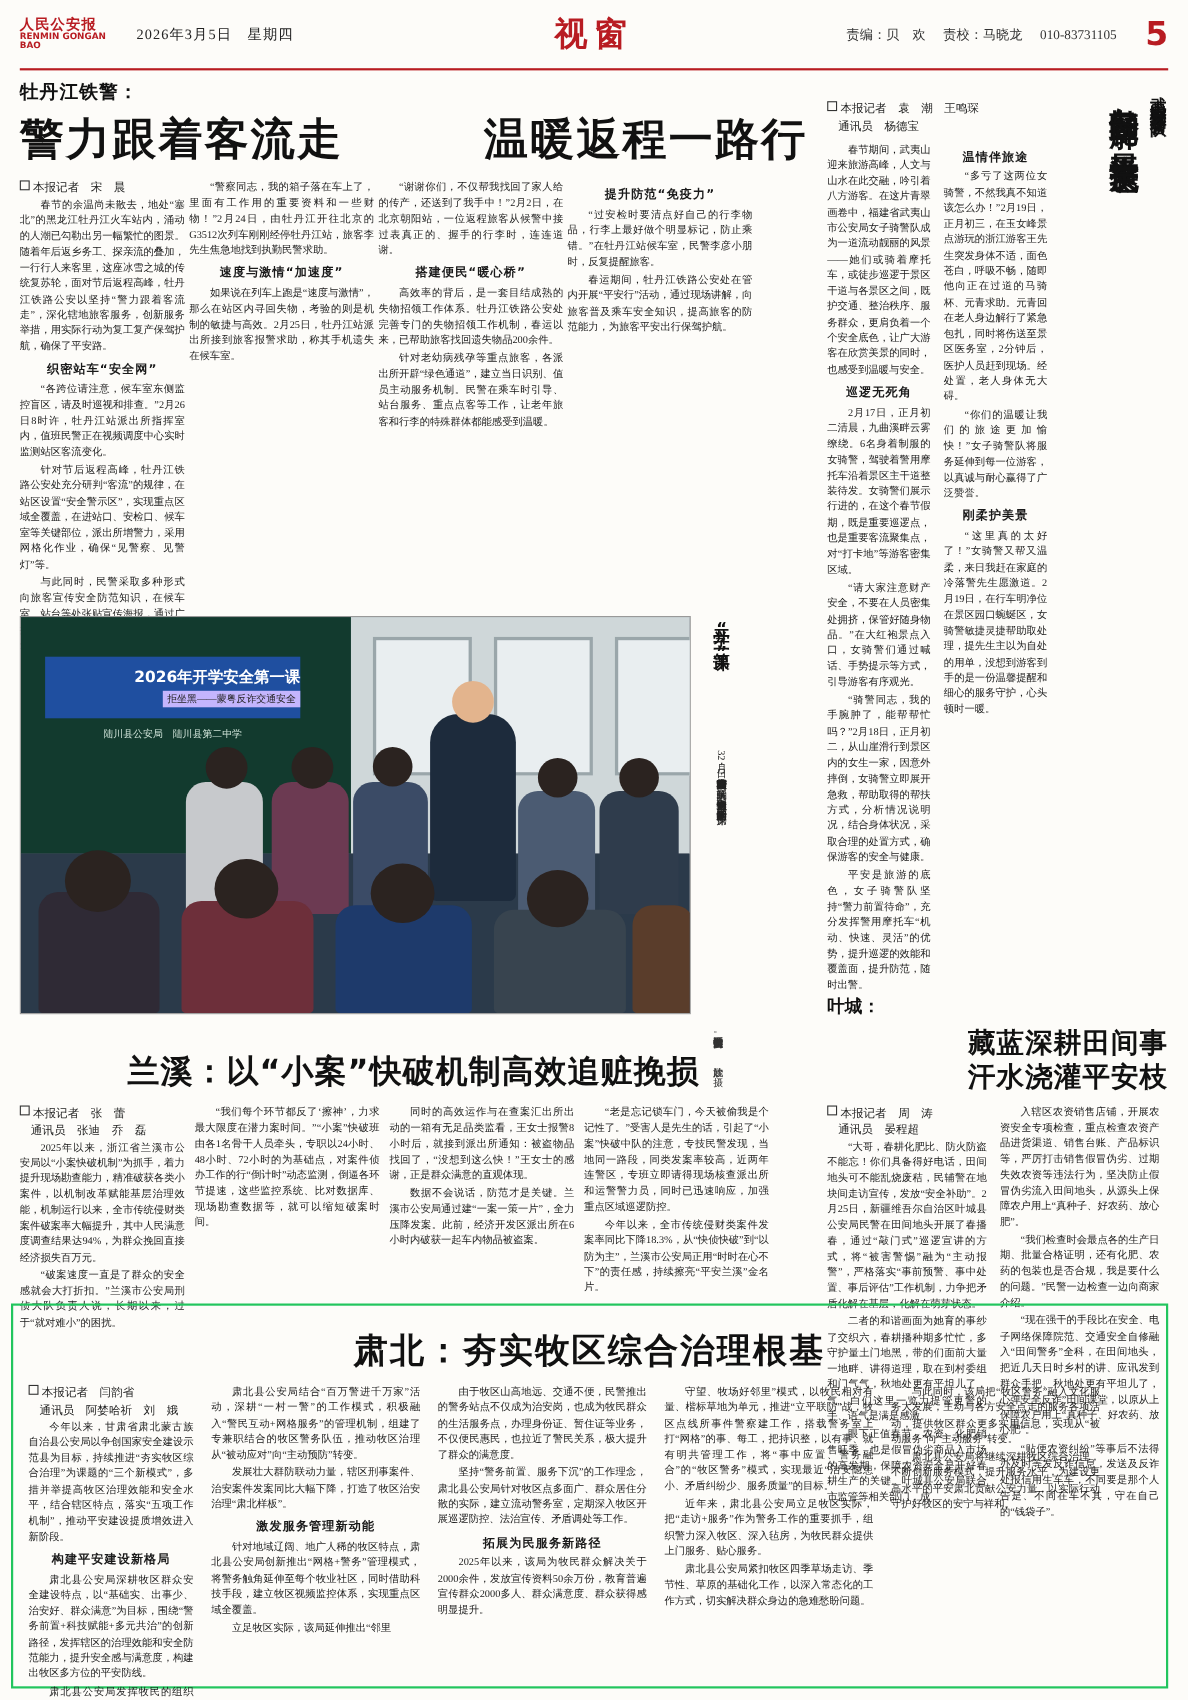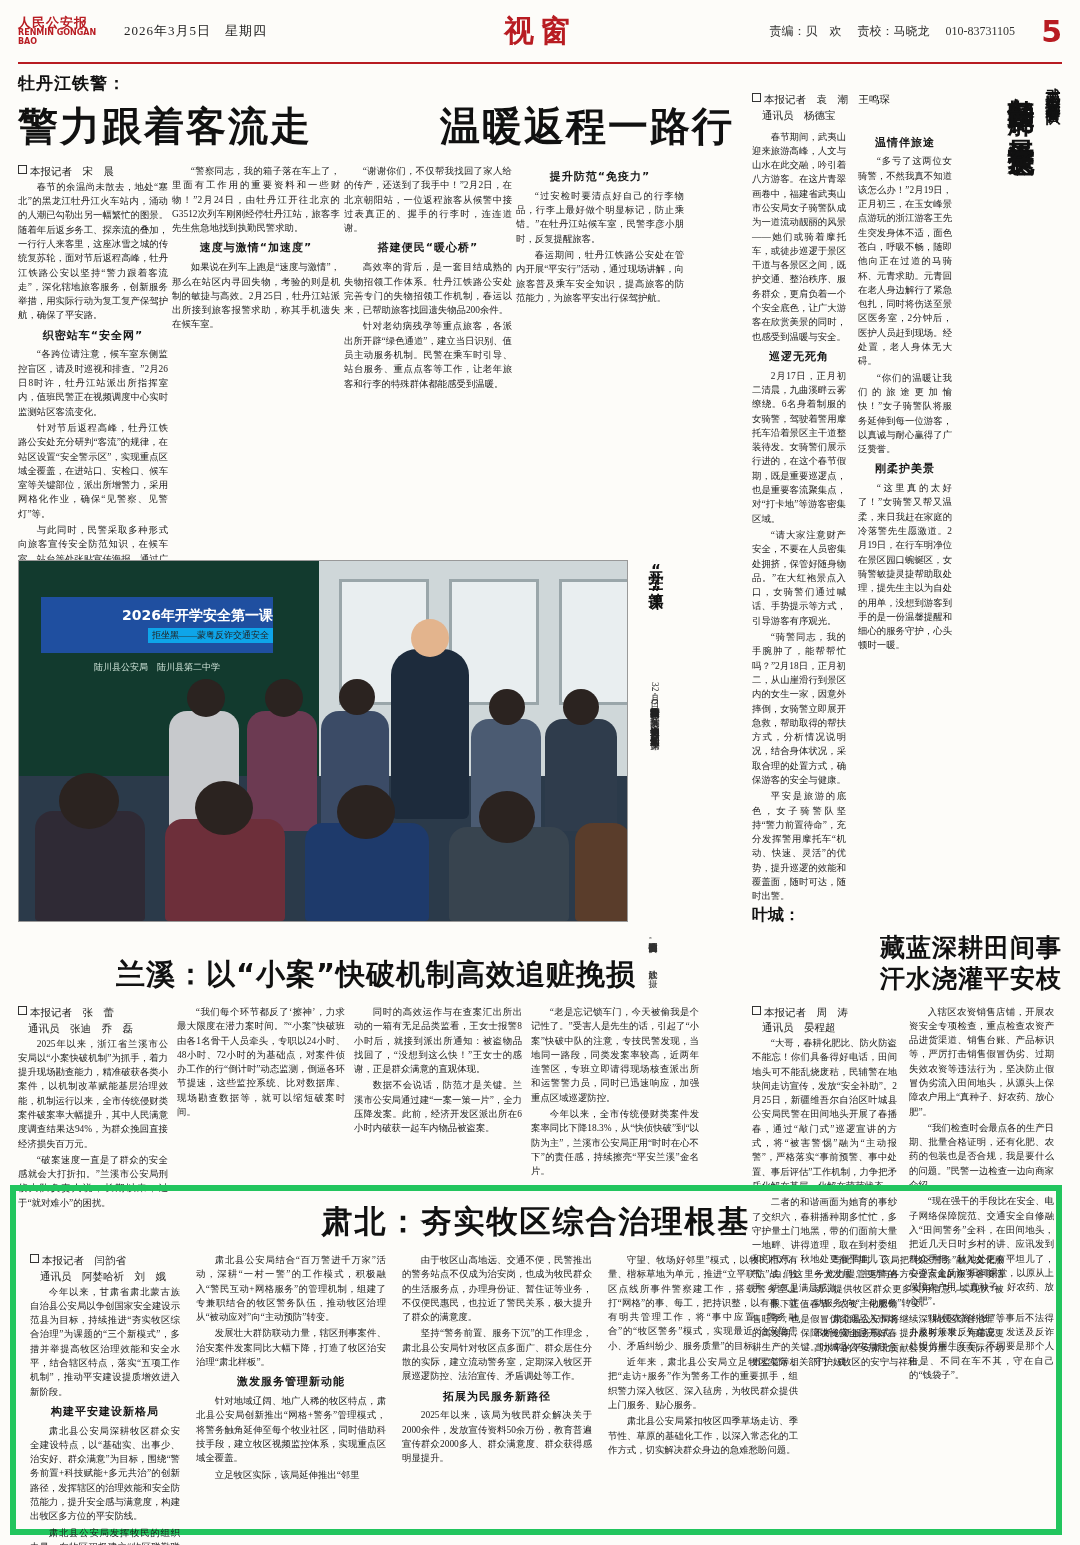--- a/index.html
+++ b/index.html
@@ -81,21 +81,21 @@
   .photo-wrap{position:absolute;left:18px;top:560px;width:716px;}
   .photo{
     width:608px;height:360px;position:relative;overflow:hidden;
     background:linear-gradient(#6d7684,#48505c);
     border:1px solid #999;
   }
   .ph-board{position:absolute;left:0;top:0;width:300px;height:215px;background:#123a2e;}
   .ph-banner{position:absolute;left:22px;top:36px;width:232px;height:56px;background:#1f4fa0;
     display:flex;flex-direction:column;justify-content:center;align-items:flex-end;color:#fff;}
   .ph-banner .b1{font-size:14px;font-weight:bold;font-family:"DejaVu Sans",sans-serif;}
-  .ph-banner .b2{font-size:9px;margin-top:3px;background:#0ea5e9;color:#222;padding:1px 4px;}
+  .ph-banner .b2{font-size:9px;margin-top:3px;background:#c4b5fd;color:#222;padding:1px 4px;}
   .ph-banner2{position:absolute;left:22px;top:100px;width:232px;font-size:9px;color:#cfe3d8;text-align:center;line-height:1.5;}
   .ph-wall{position:absolute;left:300px;top:0;right:0;height:215px;background:#cfd7d9;}
   .ph-win{position:absolute;top:18px;width:84px;height:120px;background:#e9eef0;border:3px solid #9aa6aa;}
   .ph-floor{position:absolute;left:0;top:215px;width:100%;height:145px;background:#2b3a4a;}
   .ph-officer{position:absolute;left:372px;top:88px;width:78px;height:170px;background:#1d2b3c;border-radius:26px 26px 6px 6px;}
   .ph-officer:after{content:"";position:absolute;left:20px;top:-30px;width:38px;height:38px;border-radius:50%;background:#e3b48d;}
   .ph-stu{position:absolute;border-radius:18px 18px 4px 4px;}
   .ph-head{position:absolute;border-radius:50%;background:#2b2320;}
   .caption-box{position:absolute;left:628px;top:0;width:88px;height:360px;}
   .cap-title{font-size:15px;font-weight:bold;font-family:"DejaVu Sans",sans-serif;letter-spacing:1px;white-space:nowrap;}
@@ -112,21 +112,21 @@
   .s3-cols .c.first{width:150px;}
 
   
   .s4{position:absolute;left:752px;top:905px;width:310px;}
   .s4-kicker{font-size:16px;font-weight:bold;font-family:"DejaVu Sans",sans-serif;}
   .s4-head{margin-top:6px;text-align:right;font-size:25px;font-weight:bold;font-family:"DejaVu Sans",sans-serif;line-height:1.25;letter-spacing:1px;}
   .s4-cols{display:flex;gap:12px;margin-top:10px;}
   .s4-cols .c{width:145px;}
 
   
-  .s5{position:absolute;left:10px;top:1185px;width:1052px;height:350px;border:6px solid #22c55e;box-sizing:border-box;padding:10px 14px;}
+  .s5{position:absolute;left:10px;top:1185px;width:1052px;height:350px;border:2px solid #22c55e;box-sizing:border-box;padding:20px 14px;}
   .s5-head{font-size:31px;font-weight:bold;text-align:center;font-family:"DejaVu Sans",sans-serif;letter-spacing:2px;}
   .s5-cols{display:flex;gap:16px;margin-top:10px;}
   .s5-cols .c{width:190px;}
   .s5-cols .c.first{width:150px;}
 </style>
 </head>
 <body>
 
 <div class="page">
 
@@ -200,21 +200,21 @@
         <span class="bl" style="padding-left:10px">通讯员　杨德宝</span>
       </div>
       <div class="s2-cols" style="margin-top:6px">
         <div class="c">
           <div class="col-text">
             <p>春节期间，武夷山迎来旅游高峰，人文与山水在此交融，吟引着八方游客。在这片青翠画卷中，福建省武夷山市公安局女子骑警队成为一道流动靓丽的风景——她们或骑着摩托车，或徒步巡逻于景区干道与各景区之间，既护交通、整治秩序、服务群众，更肩负着一个个安全底色，让广大游客在欣赏美景的同时，也感受到温暖与安全。</p>
             <div class="subhead">巡逻无死角</div>
             <p>2月17日，正月初二清晨，九曲溪畔云雾缭绕。6名身着制服的女骑警，驾驶着警用摩托车沿着景区主干道整装待发。女骑警们展示行进的，在这个春节假期，既是重要巡逻点，也是重要客流聚集点，对“打卡地”等游客密集区域。</p>
             <p>“请大家注意财产安全，不要在人员密集处拥挤，保管好随身物品。”在大红袍景点入口，女骑警们通过喊话、手势提示等方式，引导游客有序观光。</p>
             <p>“骑警同志，我的手腕肿了，能帮帮忙吗？”2月18日，正月初二，从山崖滑行到景区内的女生一家，因意外摔倒，女骑警立即展开急救，帮助取得的帮扶方式，分析情况说明况，结合身体状况，采取合理的处置方式，确保游客的安全与健康。</p>
-            <p>平安是旅游的底色，女子骑警队坚持“警力前置待命”，充分发挥警用摩托车“机动、快速、灵活”的优势，提升巡逻的效能和覆盖面，随时可达，随时出警。</p>
+            <p>平安是旅游的底色，女子骑警队坚持“警力前置待命”，充分发挥警用摩托车“机动、快速、灵活”的优势，提升巡逻的效能和覆盖面，提升防范，随时出警。</p>
           </div>
         </div>
         <div class="c">
           <div class="col-text">
             <div class="subhead">温情伴旅途</div>
             <p>“多亏了这两位女骑警，不然我真不知道该怎么办！”2月19日，正月初三，在玉女峰景点游玩的浙江游客王先生突发身体不适，面色苍白，呼吸不畅，随即他向正在过道的马骑杯、元青求助。元青回在老人身边解行了紧急包扎，同时将伤送至景区医务室，2分钟后，医护人员赶到现场。经处置，老人身体无大碍。</p>
             <p>“你们的温暖让我们的旅途更加愉快！”女子骑警队将服务延伸到每一位游客，以真诚与耐心赢得了广泛赞誉。</p>
             <div class="subhead">刚柔护美景</div>
             <p>“这里真的太好了！”女骑警又帮又温柔，来日我赶在家庭的冷落警先生愿激道。2月19日，在行车明净位在景区园口蜿蜒区，女骑警敏捷灵捷帮助取处理，提先生主以为自处的用单，没想到游客到手的是一份温馨提醒和细心的服务守护，心头顿时一暖。</p>
           </div>

